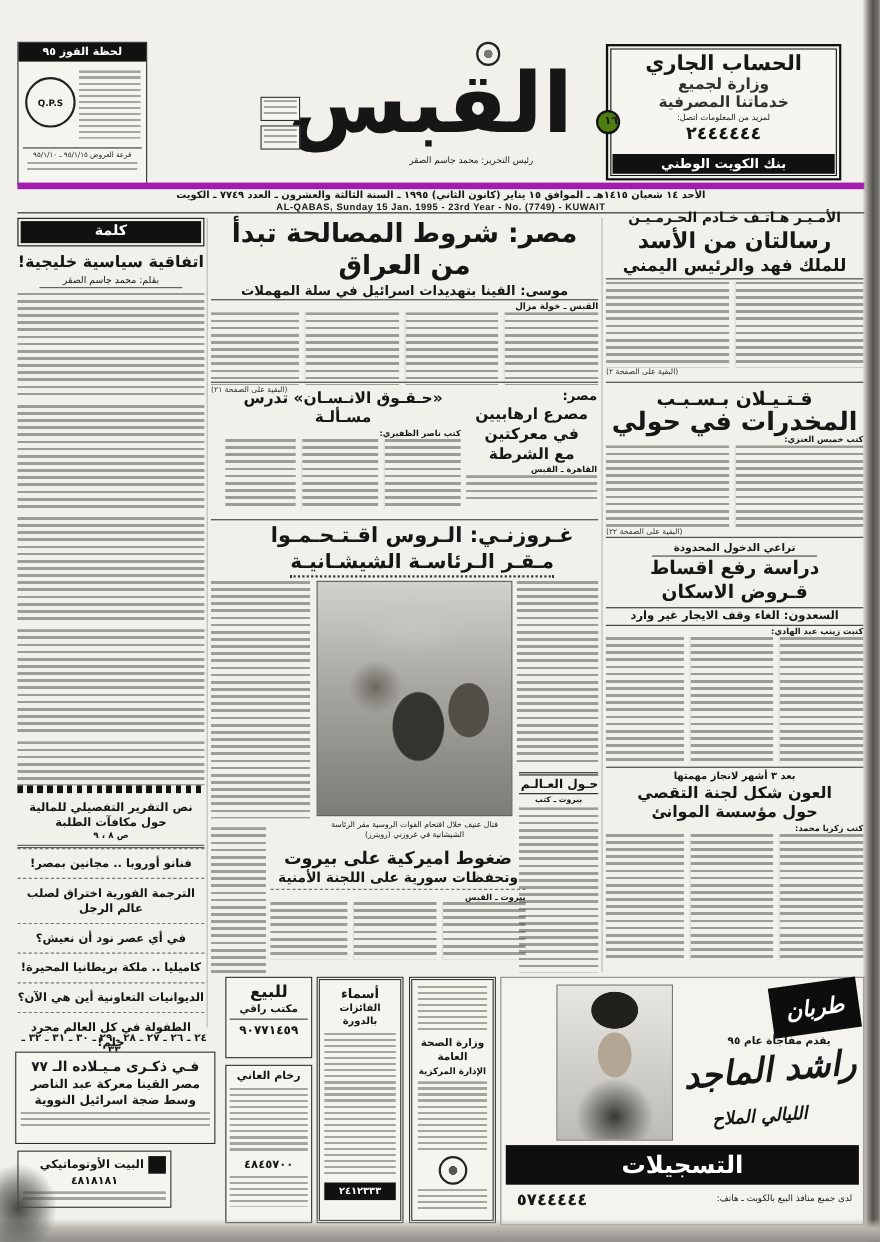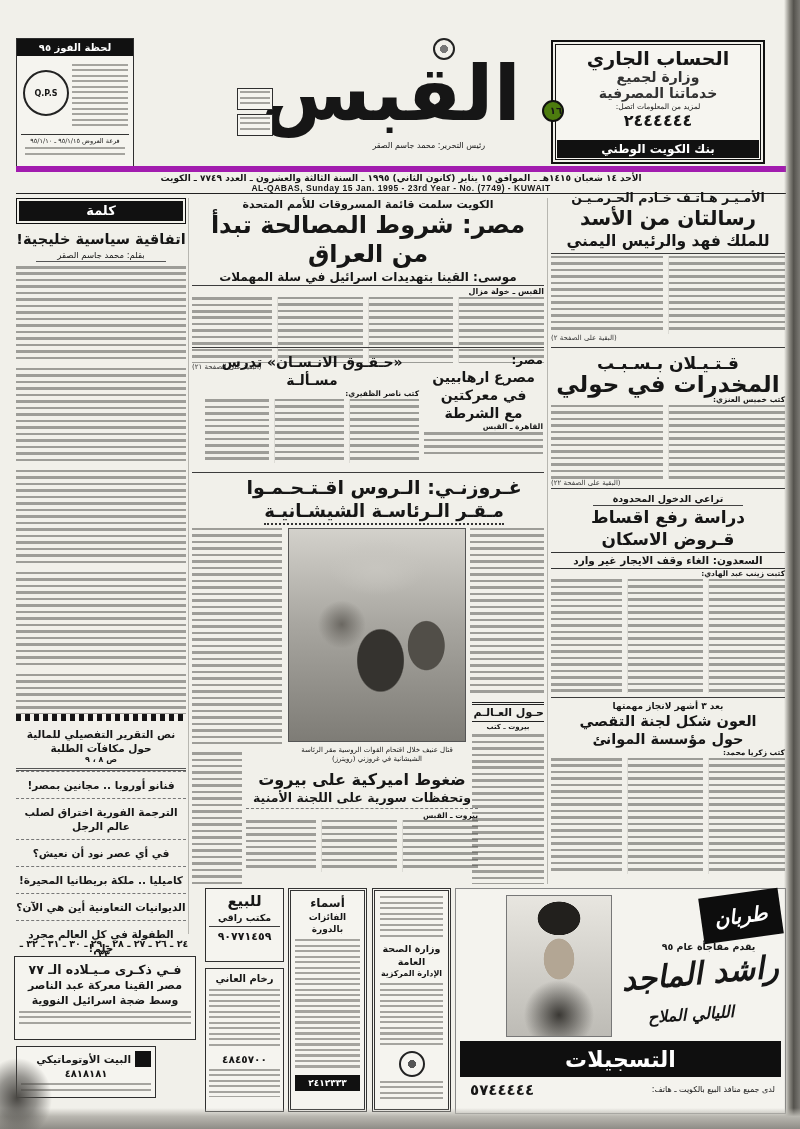--- a/index.html
+++ b/index.html
@@ -61,21 +61,20 @@
 
   <div class="abs" style="left:16px;top:166px;width:770px;height:28px;border-top:6px solid #a21caf;border-bottom:1px solid #222;display:flex;flex-direction:column;justify-content:center">
     <div class="c b" style="font-size:9px">الأحد ١٤ شعبان ١٤١٥هـ ـ الموافق ١٥ يناير (كانون الثاني) ١٩٩٥ ـ السنة الثالثة والعشرون ـ العدد ٧٧٤٩ ـ الكويت</div>
     <div dir="ltr" class="c b" style="font-size:8.5px;font-family:'Liberation Sans',sans-serif;letter-spacing:.5px">AL-QABAS, Sunday 15 Jan. 1995 - 23rd Year - No. (7749) - KUWAIT</div>
   </div>
 
   <div class="abs vline" style="left:188px;top:198px;height:736px"></div>
   <div class="abs vline" style="left:547px;top:198px;height:686px"></div>
 
   <div class="abs" style="left:192px;top:198px;width:352px">
-    <div class="c b" style="font-size:11px;line-height:13px">الكويت سلمت قائمة المسروقات للأمم المتحدة</div>
     <div class="c x" style="font-size:24px;line-height:29px">مصر: شروط المصالحة تبدأ من العراق</div>
     <div class="c b" style="font-size:12px;line-height:16px">موسى: القينا بتهديدات اسرائيل في سلة المهملات</div>
     <div class="rule"></div>
     <div class="b" style="font-size:8px;line-height:11px">القبس ـ خولة مزال</div>
     <div class="cols" style="height:66px">
       <div class="ftx"></div>
       <div class="ftx"></div>
       <div class="ftx"></div>
       <div class="ftx"></div>
     </div>

